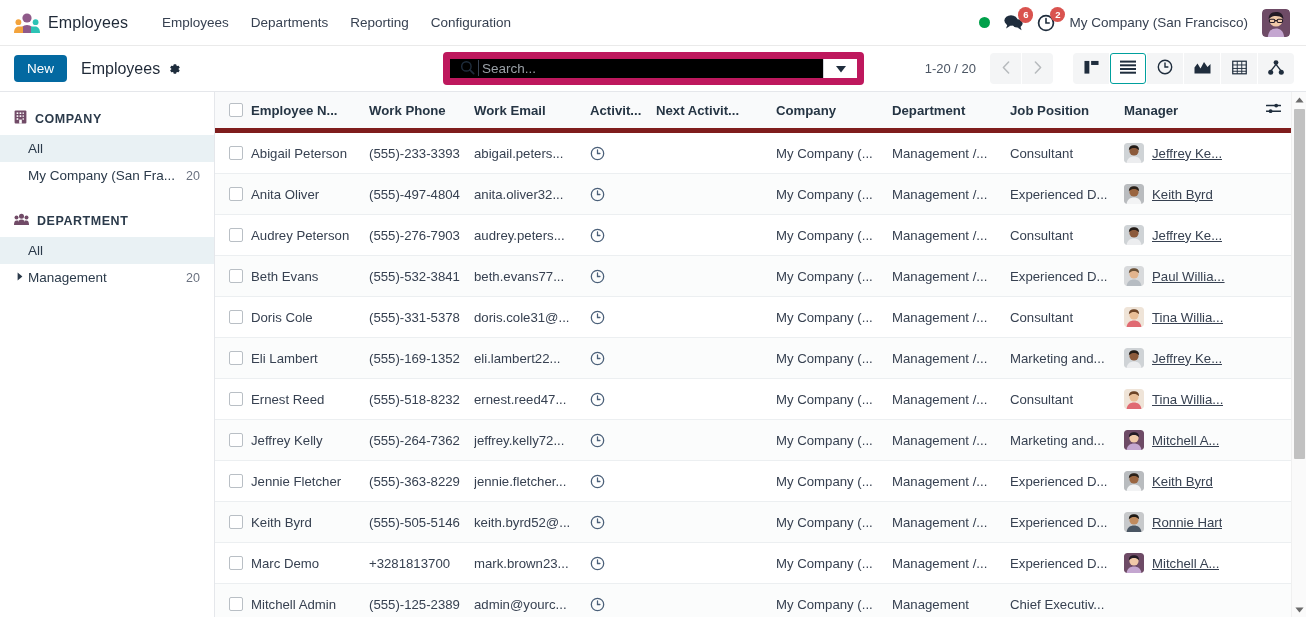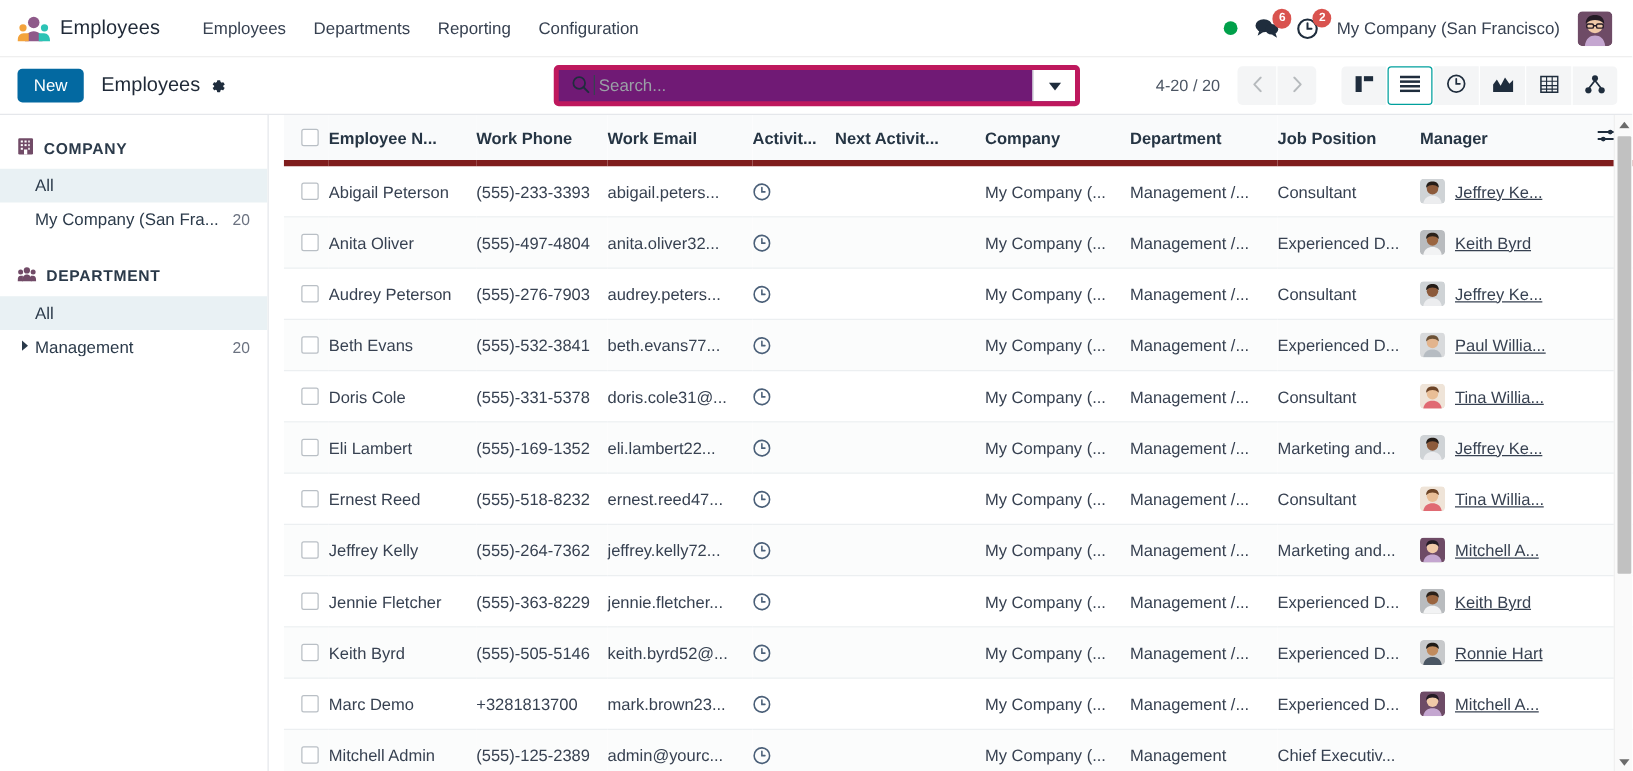--- a/index.html
+++ b/index.html
@@ -115,23 +115,23 @@
   }
   .gear-icon { margin-left: 7px; cursor: pointer; display: inline-flex; vertical-align: -2px; }
 
   .searchbar {
     position: absolute;
     left: 443px;
     width: 421px;
     height: 33px;
     display: flex;
     align-items: stretch;
-    border: 4px solid #be185d;
+    border: 7px solid #be185d;
     border-radius: 4px;
-    background: #701a75;
+    background: #000000;
     overflow: hidden;
   }
   .searchbar .sb-main {
     flex: 1;
     display: flex;
     align-items: center;
     gap: 7px;
     padding: 0 10px;
   }
   .search-placeholder {
@@ -191,21 +191,21 @@
   }
   .vs-btn:first-child { border-radius: 4px 0 0 4px; margin-left: 0; }
   .vs-btn:last-child { border-radius: 0 4px 4px 0; }
   .vs-btn.active {
     background: #ffffff;
     border: 1px solid #00A09D;
     border-radius: 3px;
   }
 
   
-  .body-wrap { display: flex; height: calc(617px - 92px); background:#fff;gap:12px; }
+  .body-wrap { display: flex; height: calc(617px - 92px); background:#fff; }
 
   .sidebar {
     width: 215px;
     min-width: 215px;
     border-right: 1px solid #e5e7eb;
     padding: 14px 0 0 0;
     background: #ffffff;
     overflow: hidden;
   }
   .sb-section-head {
@@ -429,21 +429,21 @@
     <div class="sb-toggle">
       <span>
         <svg width="10" height="7" viewBox="0 0 10 7" xmlns="http://www.w3.org/2000/svg">
           <path d="M0 0 L10 0 L5 6.4 Z" fill="#1f2d3d"></path>
         </svg>
       </span>
     </div>
   </div>
 
   <div class="cp-right">
-    <span class="pager-text">4-20 / 20</span>
+    <span class="pager-text">1-20 / 20</span>
     <div class="pager-btns">
       <button class="pager-btn">
         <span>
           <svg width="8" height="13" viewBox="0 0 8 13" xmlns="http://www.w3.org/2000/svg">
             <path d="M6.6 1 L1.4 6.5 L6.6 12" fill="none" stroke="currentColor" stroke-width="1.5" stroke-linecap="round" stroke-linejoin="round"></path>
           </svg>
         </span>
       </button>
       <button class="pager-btn">
         <span>

